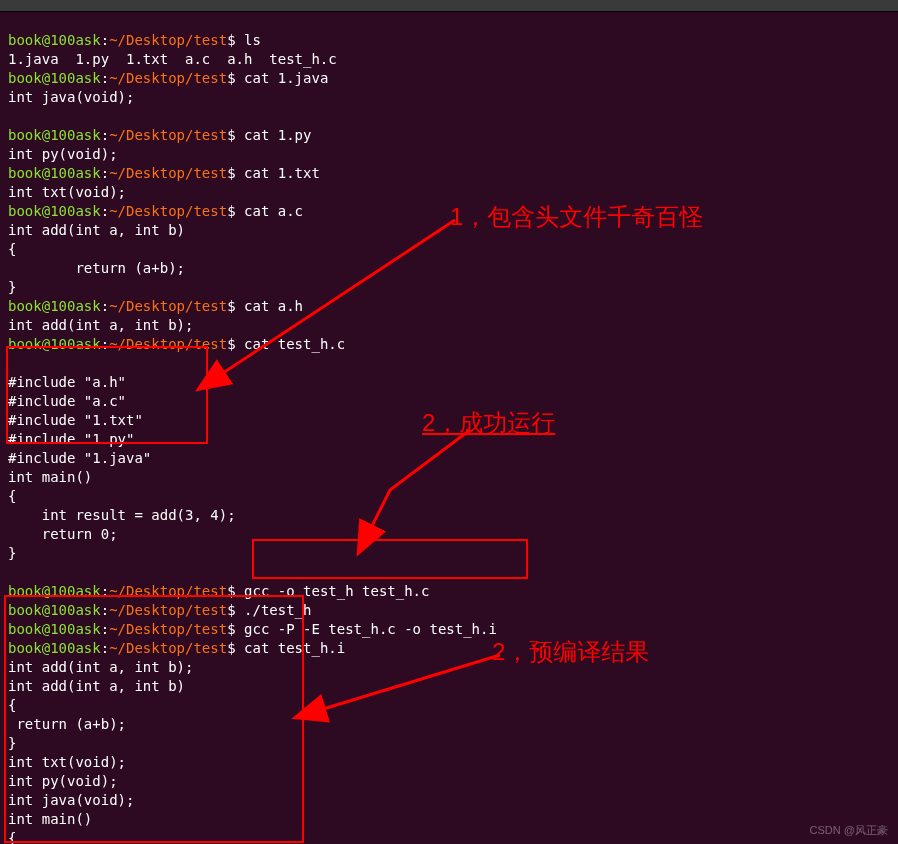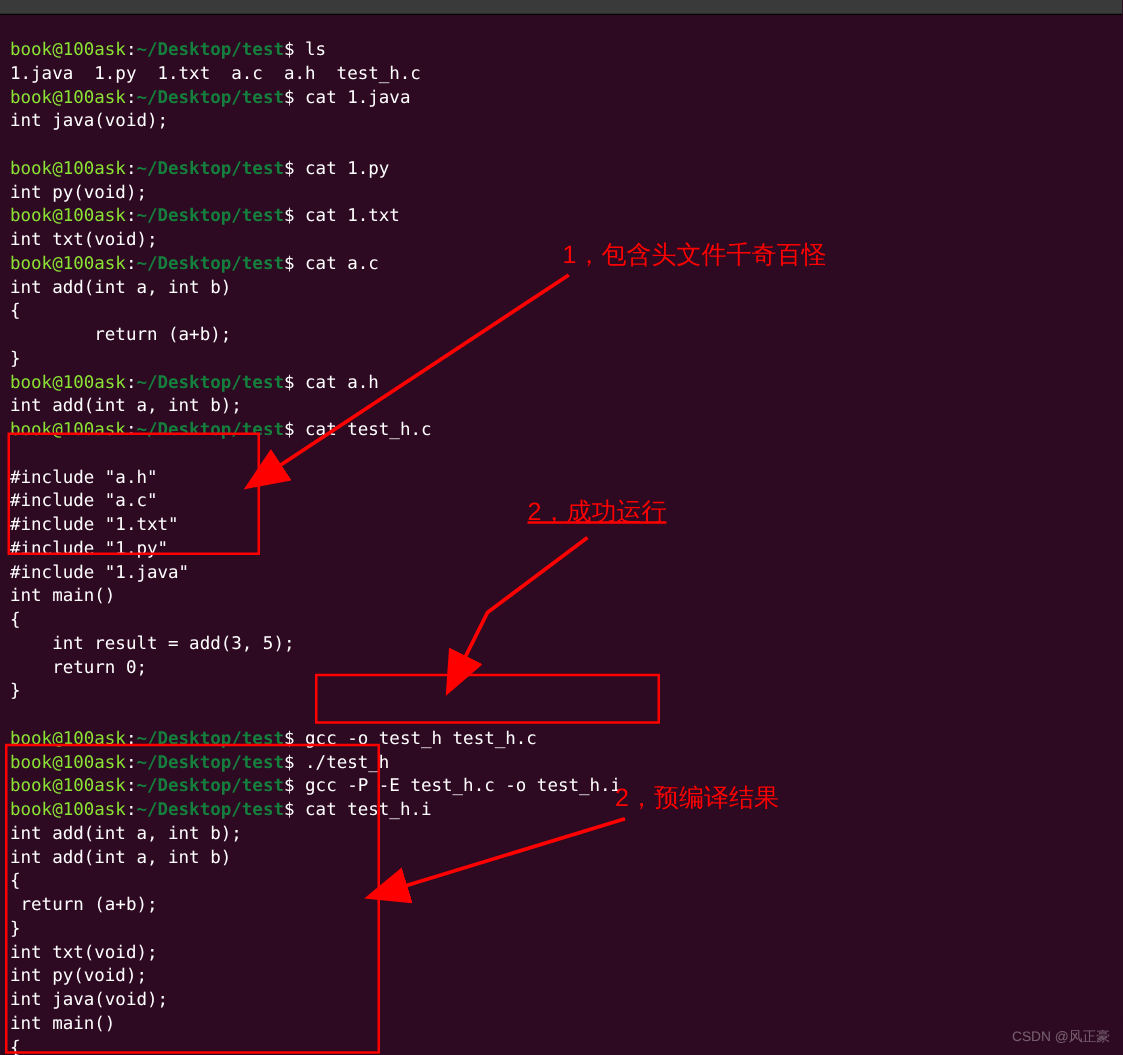--- a/index.html
+++ b/index.html
@@ -18,38 +18,39 @@
     background: #3a3a3a;
     height: 12px;
     width: 100%;
     border-bottom: 1px solid #000;
   }
   .terminal {
     padding: 0px 8px;
     white-space: pre;
   }
   .user { color: #8ae234; font-weight: normal; }
-  .path { color: #15803d; font-weight: bold; }
+  .path { color: #f97316; font-weight: normal; }
   .dollar { color: #ffffff; }
   .cmd { color: #ffffff; }
   .output { color: #ffffff; }
 
   .redbox {
     position: absolute;
     border: 2px solid #ff0000;
     background: transparent;
     pointer-events: none;
   }
   .annotation {
     position: absolute;
     color: #ff0000;
     font-family: 'Microsoft YaHei', 'SimHei', sans-serif;
-    font-size: 20px;
+    font-size: 24px;
     white-space: nowrap;
     pointer-events: none;
+    margin-top: 12px;
   }
   .arrow-line {
     position: absolute;
     pointer-events: none;
   }
   .watermark {
     position: absolute;
     bottom: 4px;
     right: 10px;
     color: rgba(255,255,255,0.35);
@@ -81,21 +82,21 @@
 <span class="output">int add(int a, int b);</span>
 <span class="user">book@100ask</span><span class="dollar">:</span><span class="path">~/Desktop/test</span><span class="dollar">$</span> <span class="cmd">cat test_h.c</span>
 
 <span class="output">#include "a.h"</span>
 <span class="output">#include "a.c"</span>
 <span class="output">#include "1.txt"</span>
 <span class="output">#include "1.py"</span>
 <span class="output">#include "1.java"</span>
 <span class="output">int main()</span>
 <span class="output">{</span>
-<span class="output">    int result = add(3, 5);</span>
+<span class="output">    int result = add(3, 4);</span>
 <span class="output">    return 0;</span>
 <span class="output">}</span>
 
 <span class="user">book@100ask</span><span class="dollar">:</span><span class="path">~/Desktop/test</span><span class="dollar">$</span> <span class="cmd">gcc -o test_h test_h.c</span>
 <span class="user">book@100ask</span><span class="dollar">:</span><span class="path">~/Desktop/test</span><span class="dollar">$</span> <span class="cmd">./test_h</span>
 <span class="user">book@100ask</span><span class="dollar">:</span><span class="path">~/Desktop/test</span><span class="dollar">$</span> <span class="cmd">gcc -P -E test_h.c -o test_h.i</span>
 <span class="user">book@100ask</span><span class="dollar">:</span><span class="path">~/Desktop/test</span><span class="dollar">$</span> <span class="cmd">cat test_h.i</span>
 <span class="output">int add(int a, int b);</span>
 <span class="output">int add(int a, int b)</span>
 <span class="output">{</span>

